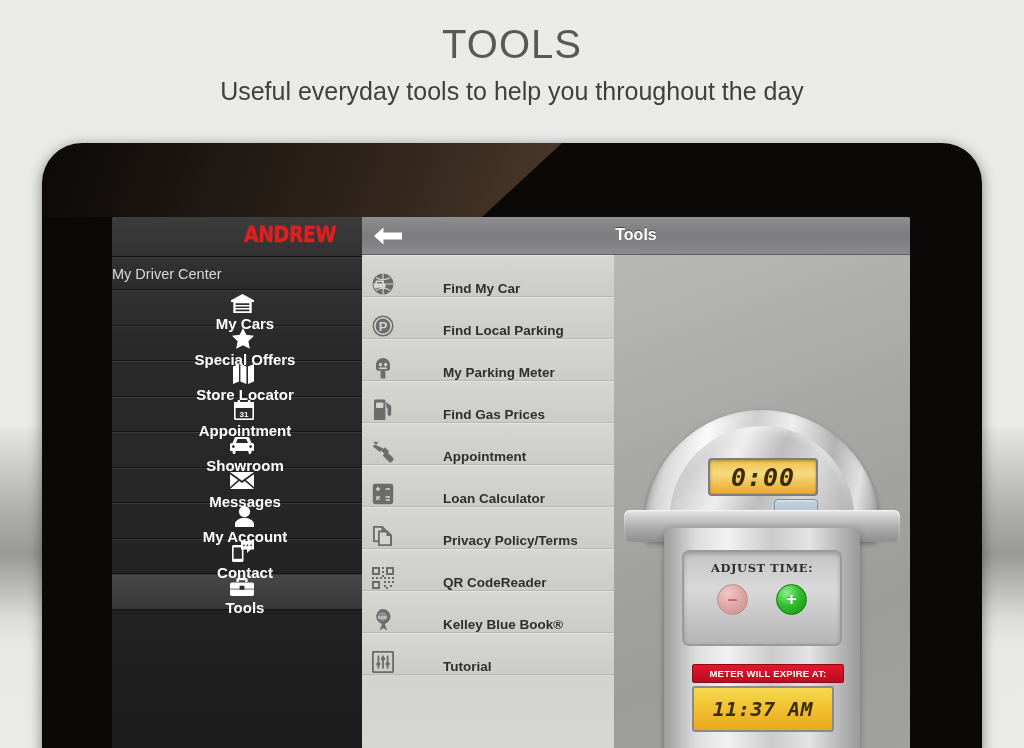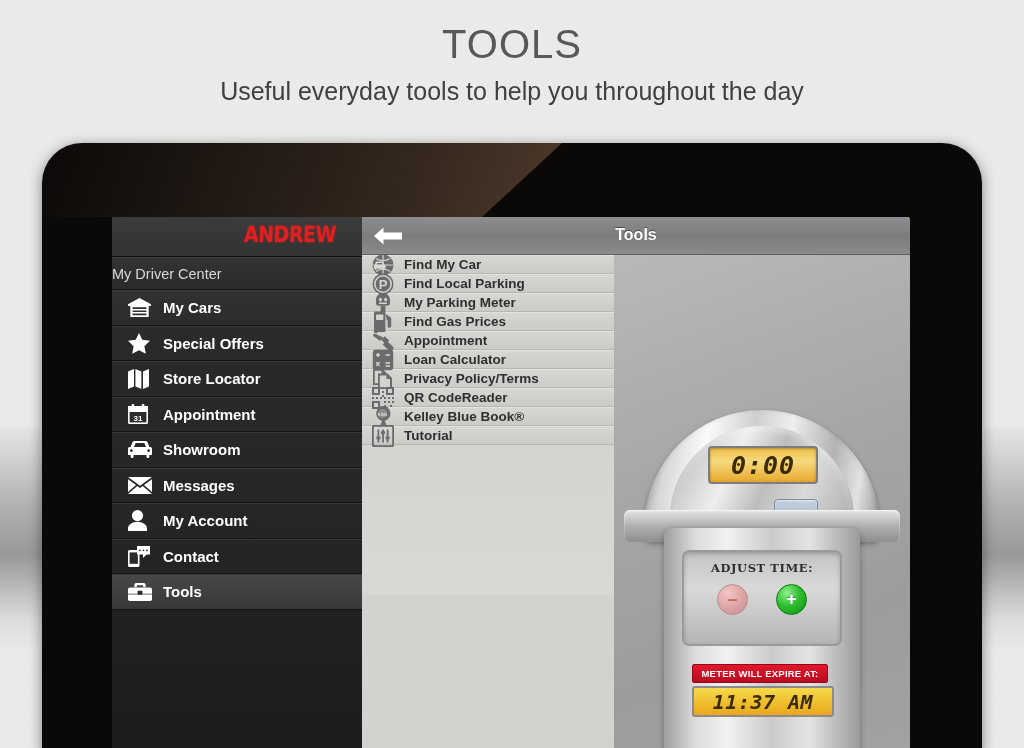--- a/index.html
+++ b/index.html
@@ -86,28 +86,28 @@
     color:#d8d8d8; font-size:14.5px;
     background:linear-gradient(to bottom,#333,#2b2b2b);
     border-top:1px solid #3d3d3d;
     border-bottom:1px solid #141414;
   }
   .sb-item {
     height:35.5px; display:flex; align-items:center;
     padding-left:16px;
     border-top:1px solid #3a3a3a;
     border-bottom:1px solid #141414;
-    color:#fff; font-size:15px; font-weight:bold;
+    color:#fff; font-size:15px; font-weight:bold;flex-direction:column;
   }
   .sb-item.active {
     background:linear-gradient(to bottom,#474747,#383838);
   }
   .sb-icon {
     width:26px; height:24px; margin-right:9px;
-    display:flex; align-items:center; justify-content:flex-start;
+    display:flex; align-items:center; justify-content:flex-end;
     flex-shrink:0;
   }
   .sb-icon svg { display:block; }
 
   
   #listpanel {
     position:absolute; left:250px; top:0; width:252px; height:566px;
     background:#d2d2ce;
   }
   #topbar {
@@ -120,25 +120,25 @@
     position:absolute; left:12px; top:8px; width:30px; height:22px;
     display:flex; align-items:center;
   }
   #topbar-title {
     position:absolute; left:0; right:0; top:9px;
     text-align:center; color:#fff; font-size:16px; font-weight:bold;
     text-shadow:0 -1px 0 rgba(0,0,0,.45);
   }
   #toollist { position:absolute; left:0; top:38px; width:252px; }
   .tool-item {
-    height:19px; display:flex; align-items:center; padding-left:9px;
+    height:42px; display:flex; align-items:flex-end; padding-left:9px;
     background:linear-gradient(to bottom,#d6d6d2,#cbcbc7);
     border-bottom:1px solid #b7b7b3;
     border-top:1px solid #e2e2de;
-    color:#2f2f2f; font-size:13.5px; font-weight:bold;
+    color:#2f2f2f; font-size:13.5px; font-weight:bold;gap:39px;
   }
   .tool-icon {
     width:24px; height:24px; margin-right:9px;
     display:flex; align-items:center; justify-content:center;
     flex-shrink:0;
   }
   .tool-fill { margin-top:0; height:150px;
     background:linear-gradient(to bottom,#d3d3cf,#d8d8d4); }
 
   
@@ -156,21 +156,21 @@
     background:linear-gradient(100deg,#8e8e8e 0%,#d8d8d8 12%,#fbfbfb 26%,#cfcfcf 44%,#efefef 58%,#b3b3b3 76%,#e2e2e2 88%,#8c8c8c 100%);
     box-shadow:inset 0 -3px 6px rgba(0,0,0,.25), 0 2px 5px rgba(0,0,0,.3);
   }
   .m-dome-inner {
     position:absolute; left:48px; top:16px; width:184px; height:112px;
     border-radius:92px 92px 6px 6px;
     background:linear-gradient(115deg,#9a9a9a 0%,#d0d0d0 18%,#efefef 34%,#bdbdbd 52%,#dadada 70%,#a8a8a8 100%);
     box-shadow:inset 0 3px 7px rgba(255,255,255,.5), inset 0 -2px 5px rgba(0,0,0,.25);
   }
   .m-display {
-    position:absolute; left:86px; top:36px; width:110px; height:38px;
+    position:absolute; left:86px; top:48px; width:110px; height:38px;
     border-radius:4px;
     background:linear-gradient(to bottom,#f0c14a,#f6d97e 40%,#e8a92c);
     border:2px solid #7d7d7d;
     display:flex; align-items:center; justify-content:center;
     box-shadow:inset 0 1px 3px rgba(0,0,0,.3);
   }
   .m-display span {
     font-family:"DejaVu Sans Mono", monospace;
     font-size:25px; font-weight:bold; color:#3a2b00;
     letter-spacing:1px; font-style:italic;
@@ -211,28 +211,28 @@
   }
   .m-btnrow { display:flex; justify-content:center; gap:28px; margin-top:9px; }
   .m-btn { width:31px; height:31px; border-radius:50%;
     display:flex; align-items:center; justify-content:center;
     font-size:18px; font-weight:bold; color:#fff; }
   .m-minus { background:radial-gradient(circle at 34% 28%,#f4c5c5,#dba3a3 55%,#c78f8f);
     border:1px solid #b78b8b; color:#c06a6a; }
   .m-plus { background:radial-gradient(circle at 34% 28%,#8ef08e,#2fbf2f 45%,#119011);
     border:1px solid #0d7a0d; text-shadow:0 -1px 0 rgba(0,0,0,.3); }
   .m-expire-label {
-    position:absolute; left:28px; top:136px; width:136px; height:19px;
+    position:absolute; left:28px; top:136px; width:152px; height:19px;
     background:linear-gradient(to bottom,#e4162c,#b80d20);
     border:1px solid #8e0a19; border-radius:2px;
     display:flex; align-items:center; justify-content:center;
   }
   .m-expire-label span { color:#fff; font-size:9.5px; font-weight:bold; letter-spacing:.2px; }
   .m-expire-time {
-    position:absolute; left:28px; top:158px; width:142px; height:31px;
+    position:absolute; left:28px; top:158px; width:142px; height:46px;
     background:linear-gradient(to bottom,#f6d94f,#f0c331 45%,#e9a71f);
     border:2px solid #8b8b8b; border-radius:3px;
     display:flex; align-items:center; justify-content:center;
   }
   .m-expire-time span {
     font-family:"DejaVu Sans Mono", monospace;
     font-size:20px; font-weight:bold; color:#3a2b00; font-style:italic;
     letter-spacing:.5px;
   }
 </style>

